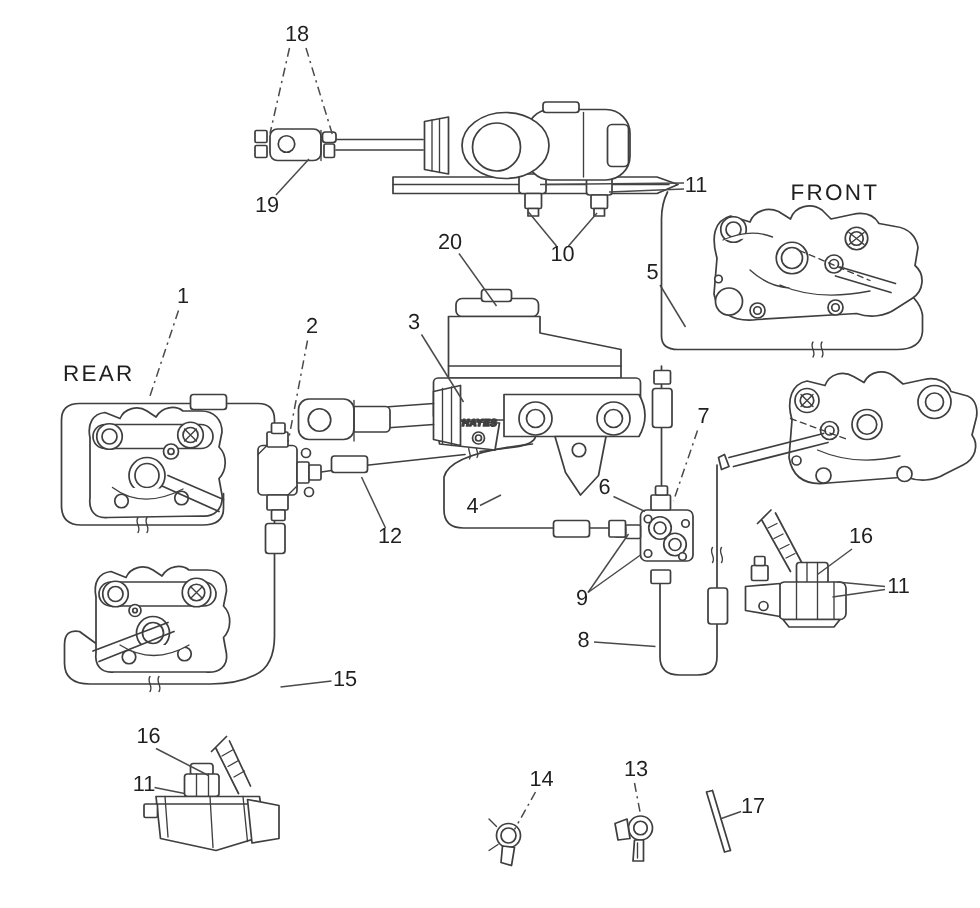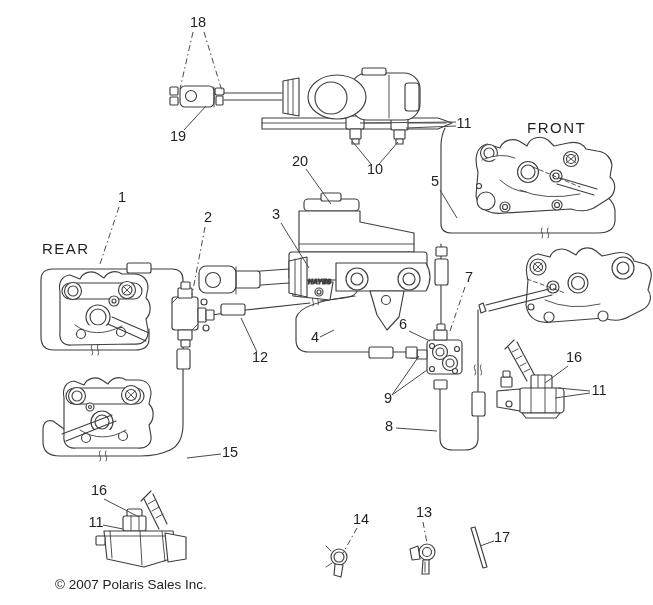--- a/index.html
+++ b/index.html
@@ -330,14 +330,13 @@
         <text x="96" y="527" text-anchor="middle" class="callout-text">11</text>
         <line x1="357" y1="528" x2="343" y2="553" stroke="#4a4a4a" stroke-width="1" stroke-dasharray="6 3 1.5 3"></line>
         <text x="361" y="524" text-anchor="middle" class="callout-text">14</text>
         <line x1="423" y1="522" x2="427" y2="543" stroke="#4a4a4a" stroke-width="1" stroke-dasharray="6 3 1.5 3"></line>
         <text x="424" y="517" text-anchor="middle" class="callout-text">13</text>
         <line x1="494" y1="541" x2="480" y2="546" stroke="#4a4a4a" stroke-width="1"></line>
         <text x="502" y="542" text-anchor="middle" class="callout-text">17</text>
       </g>
   </svg>
 
-  <div class="copyright">© 2007 Polaris Sales Inc.</div>
 </div>
 
 </body></html>

